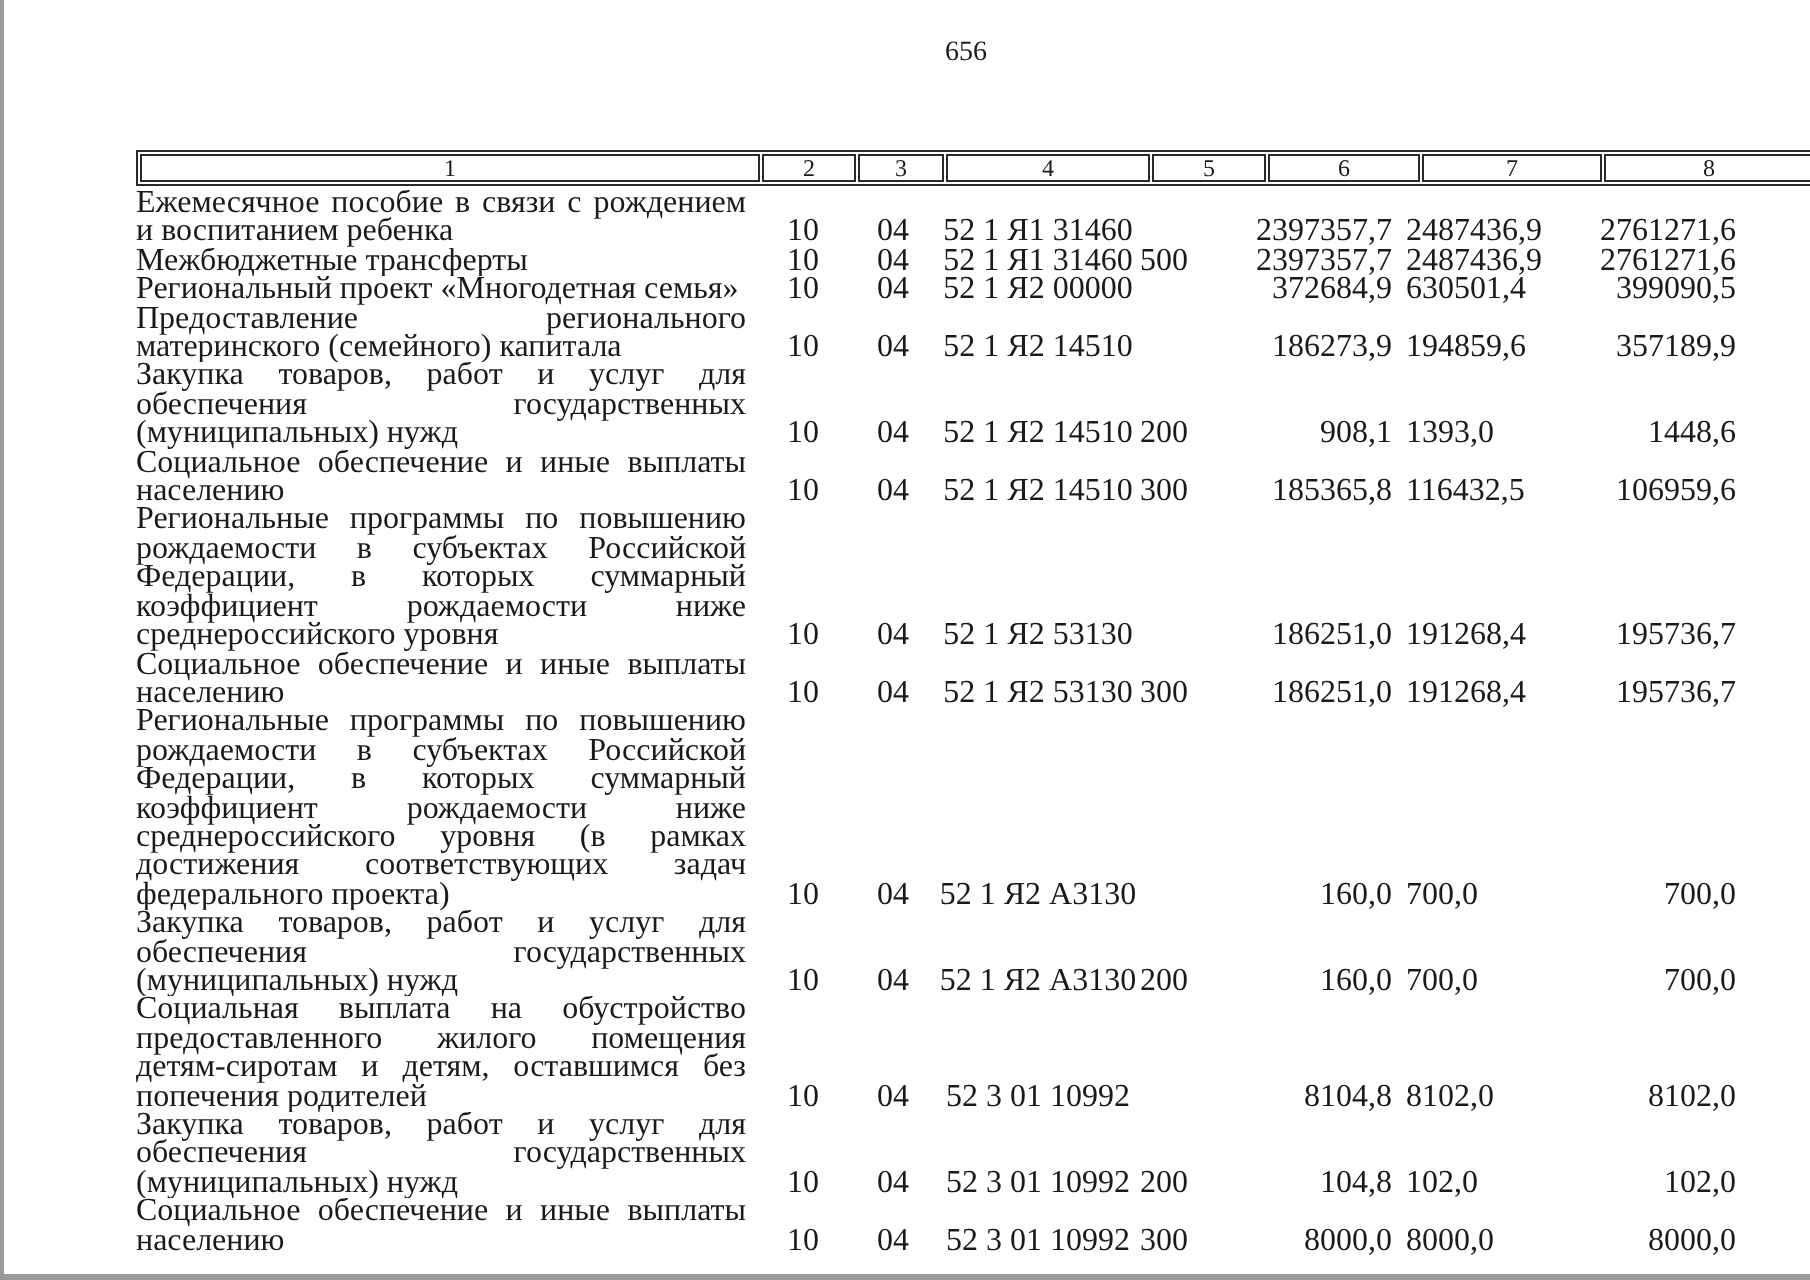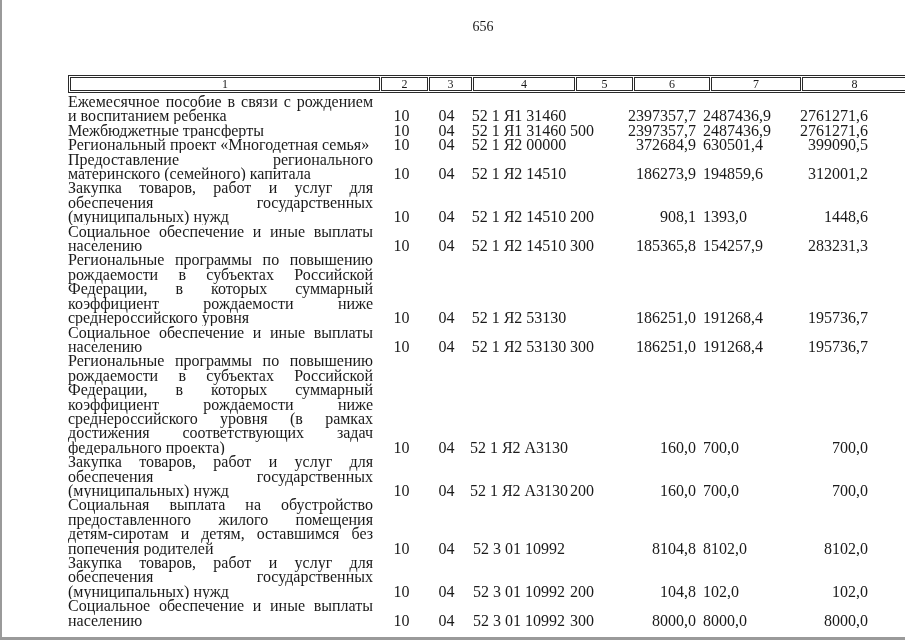--- a/index.html
+++ b/index.html
@@ -148,41 +148,41 @@
           <td class="c8">399090,5</td>
         </tr>
         <tr>
           <td class="c1">Предоставление регионального материнского (семейного) капитала</td>
           <td class="c2">10</td>
           <td class="c3">04</td>
           <td class="c4">52 1 Я2 14510</td>
           <td class="c5"></td>
           <td class="c6">186273,9</td>
           <td class="c7">194859,6</td>
-          <td class="c8">312001,2</td>
+          <td class="c8">357189,9</td>
         </tr>
         <tr>
           <td class="c1">Закупка товаров, работ и услуг для обеспечения государственных (муниципальных) нужд</td>
           <td class="c2">10</td>
           <td class="c3">04</td>
           <td class="c4">52 1 Я2 14510</td>
           <td class="c5">200</td>
           <td class="c6">908,1</td>
           <td class="c7">1393,0</td>
           <td class="c8">1448,6</td>
         </tr>
         <tr>
           <td class="c1">Социальное обеспечение и иные выплаты населению</td>
           <td class="c2">10</td>
           <td class="c3">04</td>
           <td class="c4">52 1 Я2 14510</td>
           <td class="c5">300</td>
           <td class="c6">185365,8</td>
-          <td class="c7">154257,9</td>
-          <td class="c8">283231,3</td>
+          <td class="c7">116432,5</td>
+          <td class="c8">106959,6</td>
         </tr>
         <tr>
           <td class="c1">Региональные программы по повышению рождаемости в субъектах Российской Федерации, в которых суммарный коэффициент рождаемости ниже среднероссийского уровня</td>
           <td class="c2">10</td>
           <td class="c3">04</td>
           <td class="c4">52 1 Я2 53130</td>
           <td class="c5"></td>
           <td class="c6">186251,0</td>
           <td class="c7">191268,4</td>
           <td class="c8">195736,7</td>

